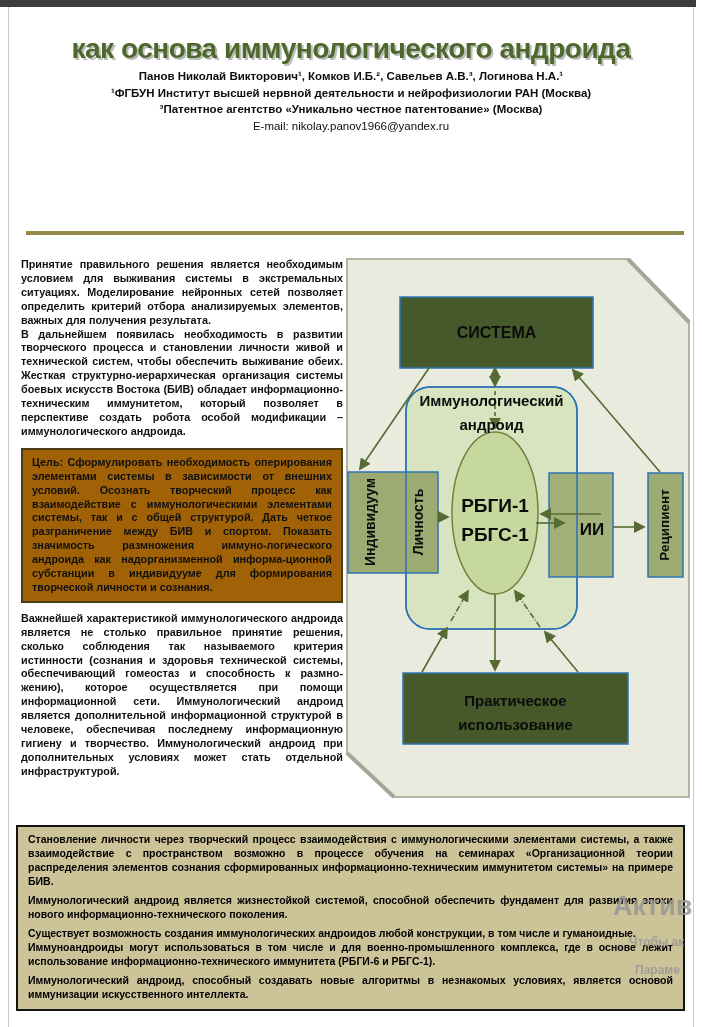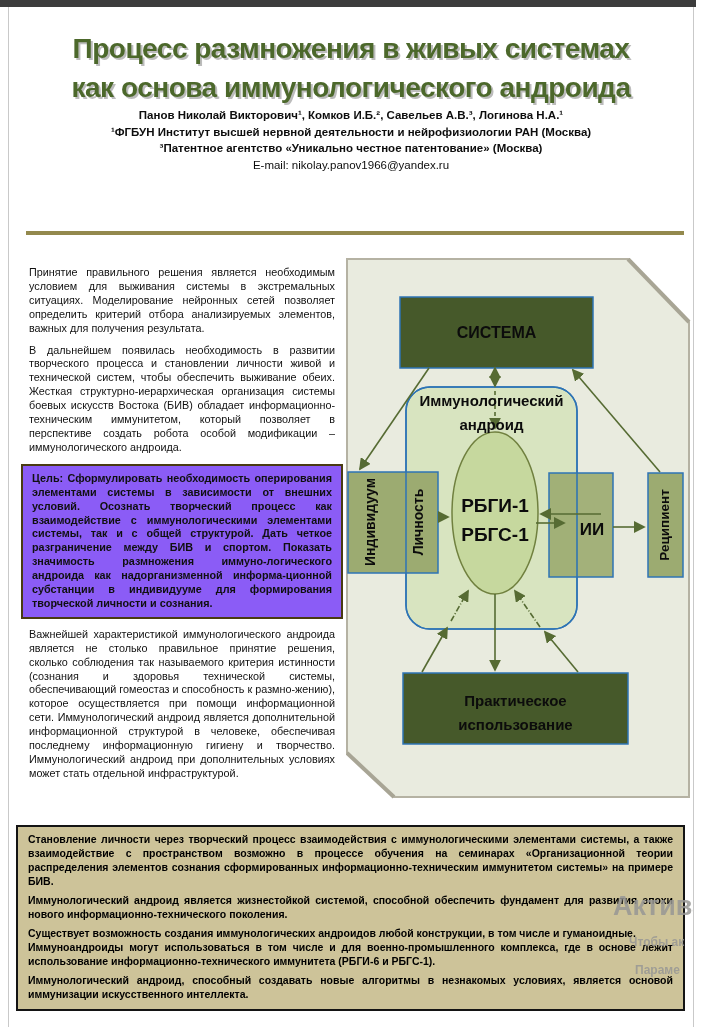--- a/index.html
+++ b/index.html
@@ -12,22 +12,22 @@
   .title{margin:0;padding-top:22px;text-align:center;font-weight:bold;font-size:28px;
          letter-spacing:-0.5px;color:#4c682b;text-shadow:2px 2px 0 #bcbcbc;}
   .title .tline{display:block;line-height:39px;}
   .authors{text-align:center;color:#0d0d0d;}
   .a-line{font-size:11.5px;line-height:16.5px;font-weight:bold;}
   .a-email{font-weight:normal;}
   .separator{position:absolute;left:17px;top:224px;width:658px;height:4px;background:#93894d;}
   
   .left-col{position:absolute;left:12px;top:251px;width:322px;height:562px;overflow:hidden;
             color:#111;font-size:10.8px;line-height:13.9px;text-align:justify;}
-  .left-col p{margin:8px;}
-  .goal-box{margin:9px 0;padding:6px 9px;background:#8b5cf6;border:2px solid #493b12;
+  .left-col p{margin:0;font-weight:bold;}
+  .goal-box{margin:9px 0;padding:6px 9px;background:#a16207;border:2px solid #493b12;
             font-weight:bold;color:#101010;}
   
   .diagram{position:absolute;left:337px;top:251px;}
   .diagram text{font-family:"Liberation Sans",sans-serif;font-weight:bold;fill:#0c0c0c;}
   
   .bottom-box{position:absolute;left:7px;top:818px;width:669px;height:186px;box-sizing:border-box;
               background:#cdc399;border:2px solid #141414;padding:5px 10px;overflow:hidden;
               font-size:10.5px;line-height:14px;font-weight:bold;color:#000;text-align:justify;}
   .bottom-box p{margin:0 0 5px;}
   .bottom-box p.tight{margin-bottom:0;}
@@ -39,21 +39,20 @@
 </style>
 </head>
 <body>
 
 <div class="page">
   <div class="top-band"></div>
 
   <div class="poster">
 
     <h1 class="title">
-      <span class="tline">Процесс размножения в живых системах</span>
       <span class="tline">как основа иммунологического андроида</span>
     </h1>
 
     <div class="authors">
       <div class="a-line">Панов Николай Викторович¹, Комков И.Б.², Савельев А.В.³, Логинова Н.А.¹</div>
       <div class="a-line">¹ФГБУН Институт высшей нервной деятельности и нейрофизиологии РАН (Москва)</div>
       <div class="a-line">³Патентное агентство «Уникально честное патентование» (Москва)</div>
       <div class="a-line a-email">E-mail: nikolay.panov1966@yandex.ru</div>
     </div>
 

